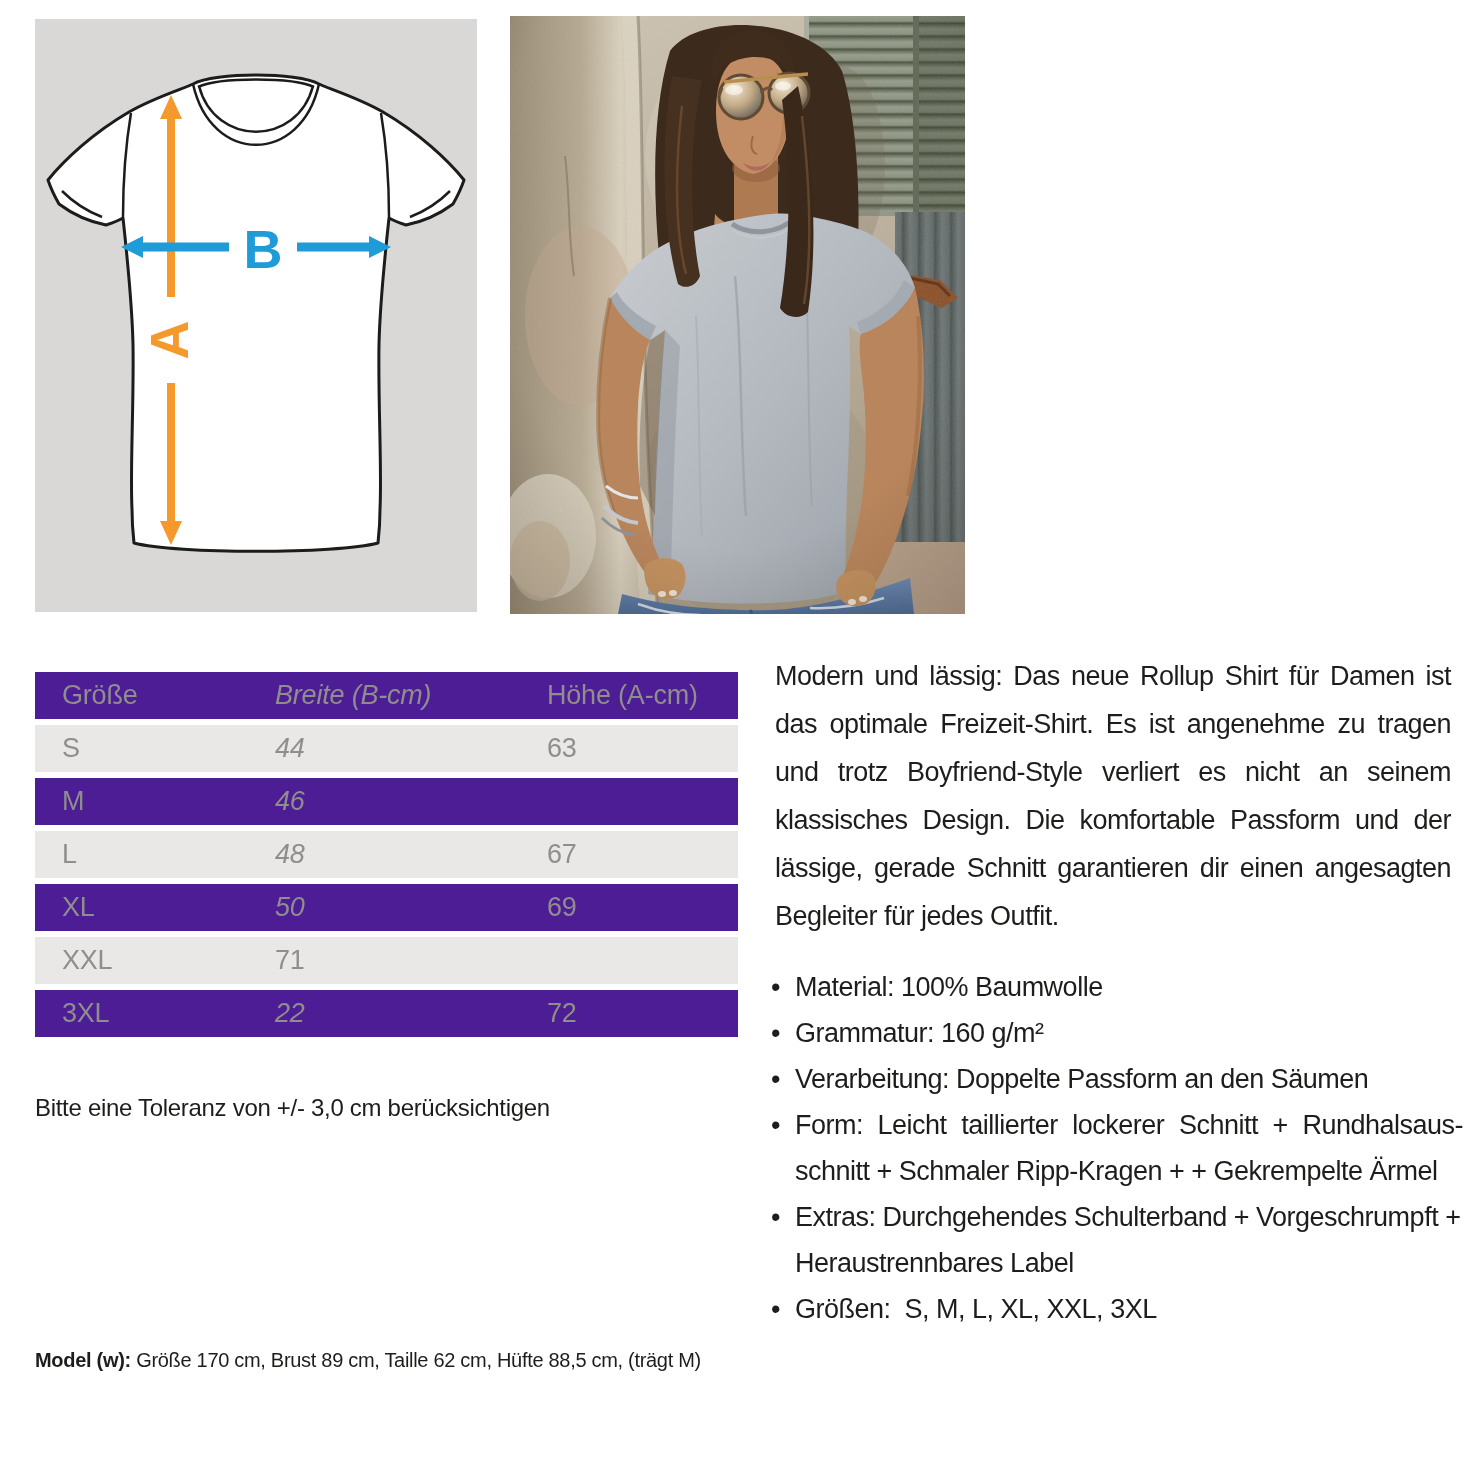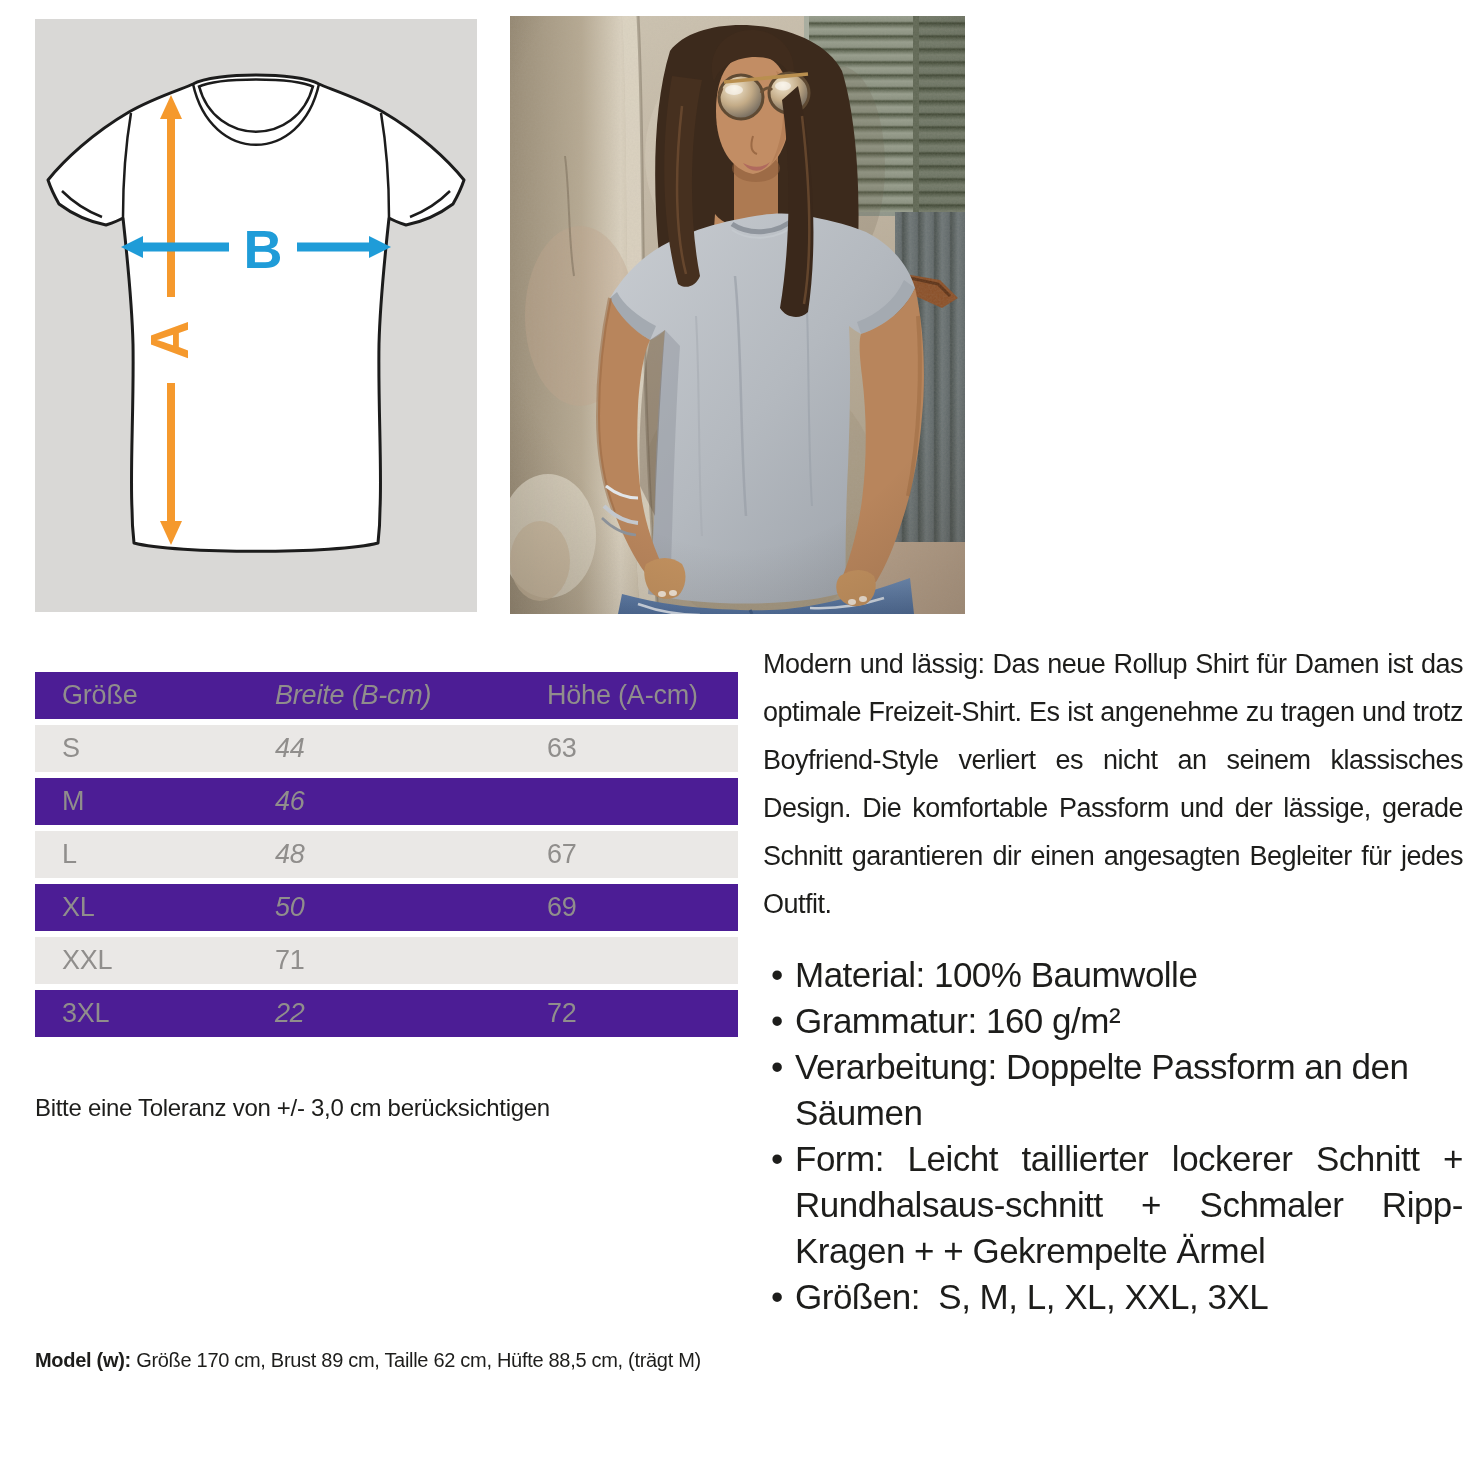--- a/index.html
+++ b/index.html
@@ -21,22 +21,22 @@
   .size-table{left:35px;top:672px;width:703px;font-size:27px;color:#908e8c;letter-spacing:-0.2px;}
   .trow{display:flex;height:47px;line-height:47px;margin-bottom:6px;background:#4c1d95;}
   .trow.shaded{background:#eae8e6;}
   .c1{width:213px;padding-left:27px;}
   .c2{width:272px;font-style:italic;}
   .c3{flex:1;}
 
   
   .tolerance{left:35px;top:1094px;width:700px;font-size:24px;letter-spacing:-0.3px;}
   .right-col{left:763px;top:640px;width:700px;}
-  .desc{margin:0;font-size:27px;line-height:48px;text-align:justify;letter-spacing:-0.5px;}
-  ul.details{list-style:none;margin:24px 0 0 0;padding:0;font-size:35px;line-height:46px;letter-spacing:-0.5px;}
+  .desc{margin:12px;font-size:27px;line-height:48px;text-align:justify;letter-spacing:-0.5px;}
+  ul.details{list-style:none;margin:24px 0 0 0;padding:0;font-size:27px;line-height:46px;letter-spacing:-0.5px;}
   ul.details li{position:relative;padding-left:32px;}
   ul.details li::before{content:"\2022";position:absolute;left:8px;top:0;}
   ul.details li.just{text-align:justify;}
   ul.details li.pre{white-space:pre-wrap;}
   .model-info{left:35px;top:1338px;width:712px;font-size:20px;line-height:44px;letter-spacing:-0.3px;}
   .model-info .b{font-weight:bold;}
 </style>
 </head>
 <body>
 
@@ -280,20 +280,21 @@
 
   <div class="abs tolerance">Bitte eine Toleranz von +/- 3,0 cm berücksichtigen</div>
 
   <div class="abs right-col">
     <p class="desc">Modern und lässig: Das neue Rollup Shirt für Damen ist das optimale Freizeit-Shirt. Es ist angenehme zu tragen und trotz Boyfriend-Style verliert es nicht an seinem klassisches Design. Die komfortable Passform und der lässige, gerade Schnitt garantieren dir einen angesagten Begleiter für jedes Outfit.</p>
     <ul class="details">
       <li>Material: 100% Baumwolle</li>
       <li>Grammatur: 160 g/m²</li>
       <li>Verarbeitung: Doppelte Passform an den Säumen</li>
       <li class="just">Form: Leicht taillierter lockerer Schnitt + Rundhalsaus-schnitt + Schmaler Ripp-Kragen + + Gekrempelte Ärmel</li>
+      <li>Extras: Durchgehendes Schulterband + Vorgeschrumpft + Heraustrennbares Label</li>
       <li class="pre">Größen:  S, M, L, XL, XXL, 3XL</li>
     </ul>
   </div>
 
   <div class="abs model-info">
     <span class="b">Model (w):</span><span> Größe 170 cm, Brust 89 cm, Taille 62 cm, Hüfte 88,5 cm, (trägt M)</span>
   </div>
 
 </div>
 

